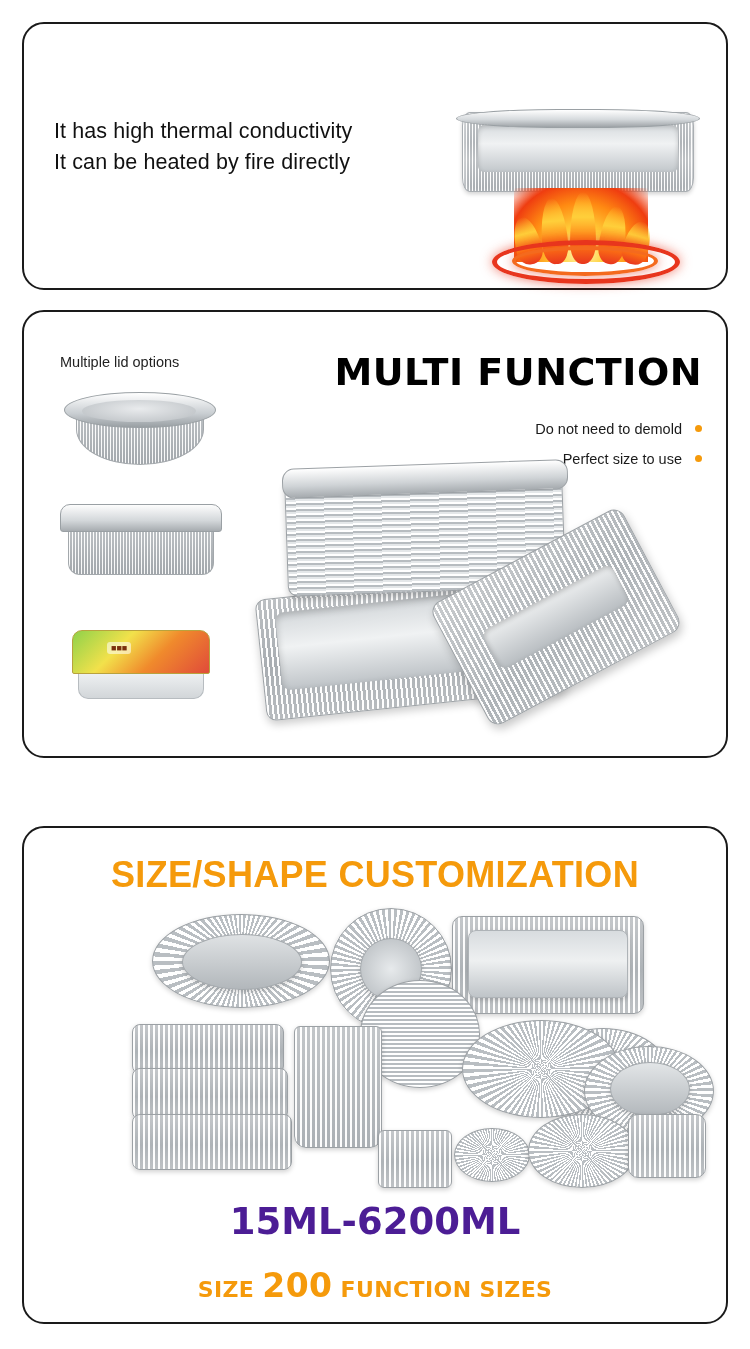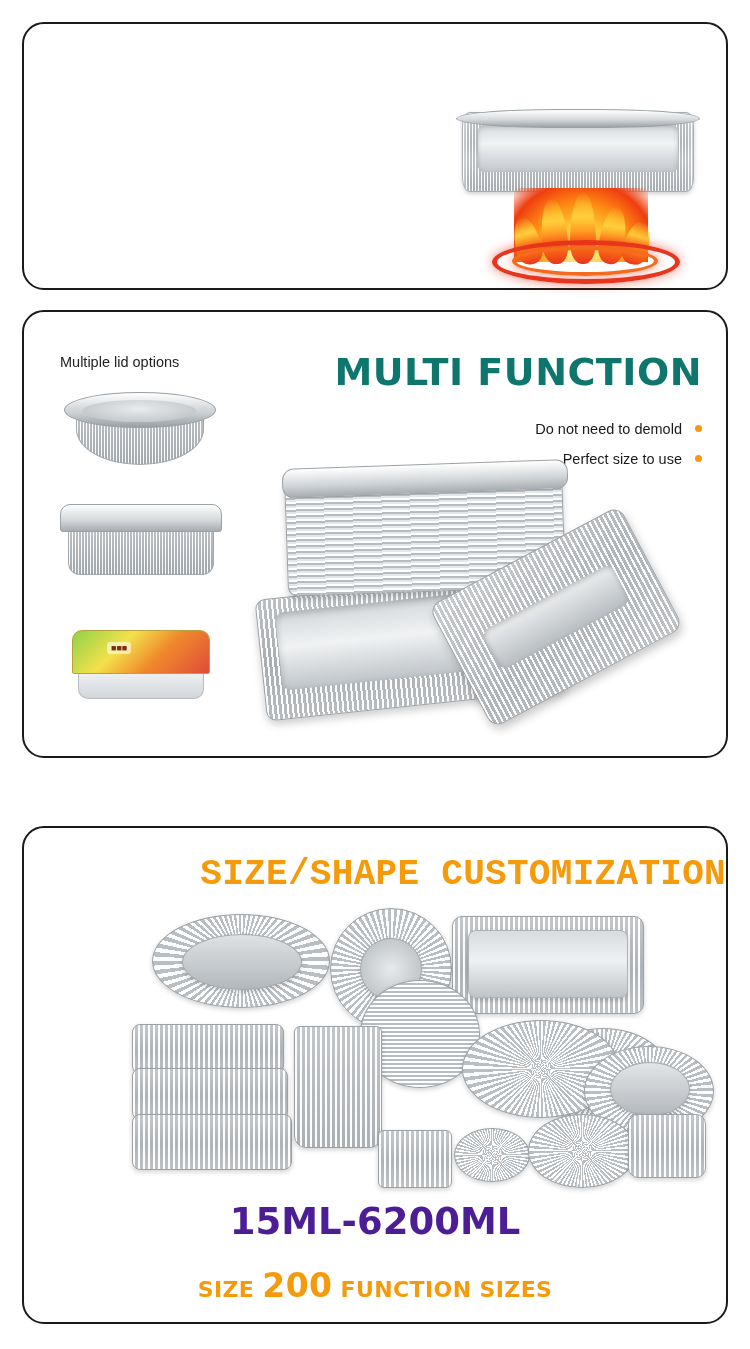--- a/index.html
+++ b/index.html
@@ -140,21 +140,21 @@
     top: 42px;
     font-size: 14.5px;
     color: #222;
   }
   .multi-title {
     position: absolute;
     right: 24px;
     top: 38px;
     font-size: 38px;
     font-weight: bold;
-    color: #0f766e;
+    color: #000000;
     letter-spacing: .5px;
     font-family: "DejaVu Sans", sans-serif;
   }
   .bullet-list {
     position: absolute;
     right: 24px;
     top: 102px;
     text-align: right;
     font-size: 14.5px;
     color: #1a1a1a;
@@ -301,25 +301,25 @@
   #panel-size {
     left: 22px;
     top: 826px;
     width: 706px;
     height: 498px;
   }
   .size-title {
     position: absolute;
     left: 0; right: 0;
     top: 26px;
-    text-align: right;
+    text-align: center;
     font-size: 36px;
     font-weight: bold;
     color: #F59A0B;
-    font-family: Liberation Mono, monospace;
+    font-family: Liberation Sans, sans-serif;
     letter-spacing: .3px;
   }
   .size-volume {
     position: absolute;
     left: 0; right: 0;
     top: 372px;
     text-align: center;
     font-size: 37px;
     font-weight: bold;
     color: #4c1d95;
@@ -378,20 +378,24 @@
   .hex-sm { left: 512px; top: 206px; width: 76px; height: 62px; border-radius: 10px; }
   .round-big2 { left: 420px; top: 120px; width: 132px; height: 92px; border-radius: 50%; }
 </style>
 </head>
 <body>
 
 <div class="page">
 
   <section class="card" id="panel-thermal">
 
+    <div class="thermal-text">
+      <div>It has high thermal conductivity</div>
+      <div>It can be heated by fire directly</div>
+    </div>
 
     <div class="tray-1">
       <div class="tray-body"></div>
       <div class="tray-inner"></div>
       <div class="tray-rim"></div>
     </div>
 
     <div class="flame-wrap">
       <div class="flame-core"></div>
       <div class="flame-tongue ft1"></div>

